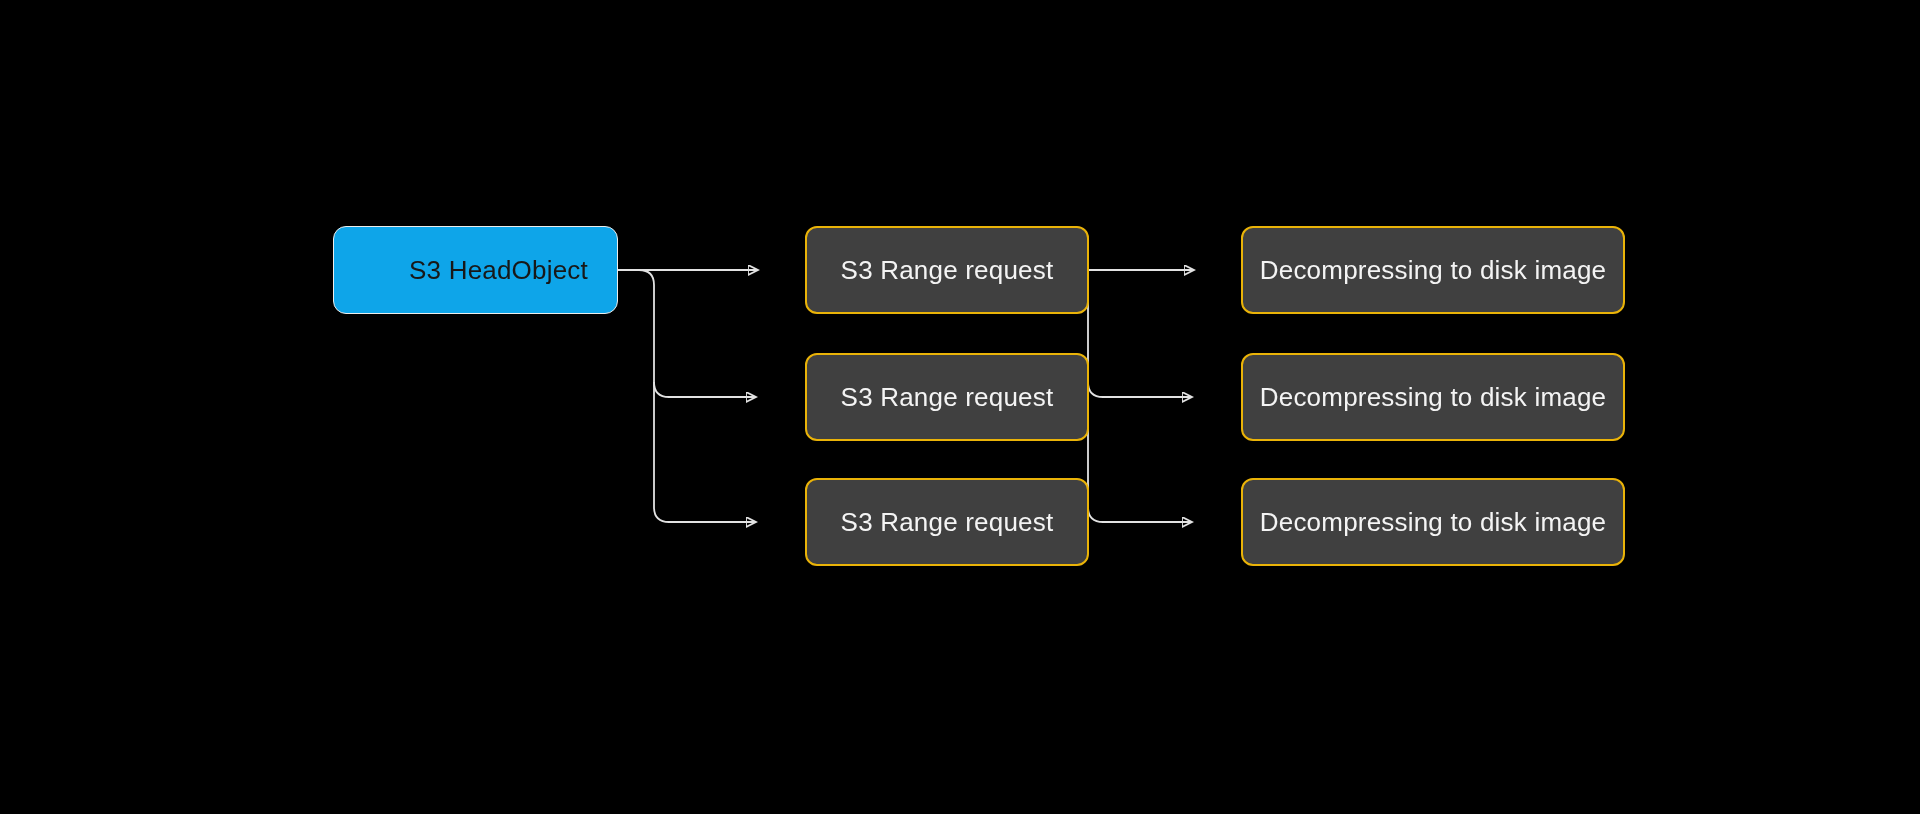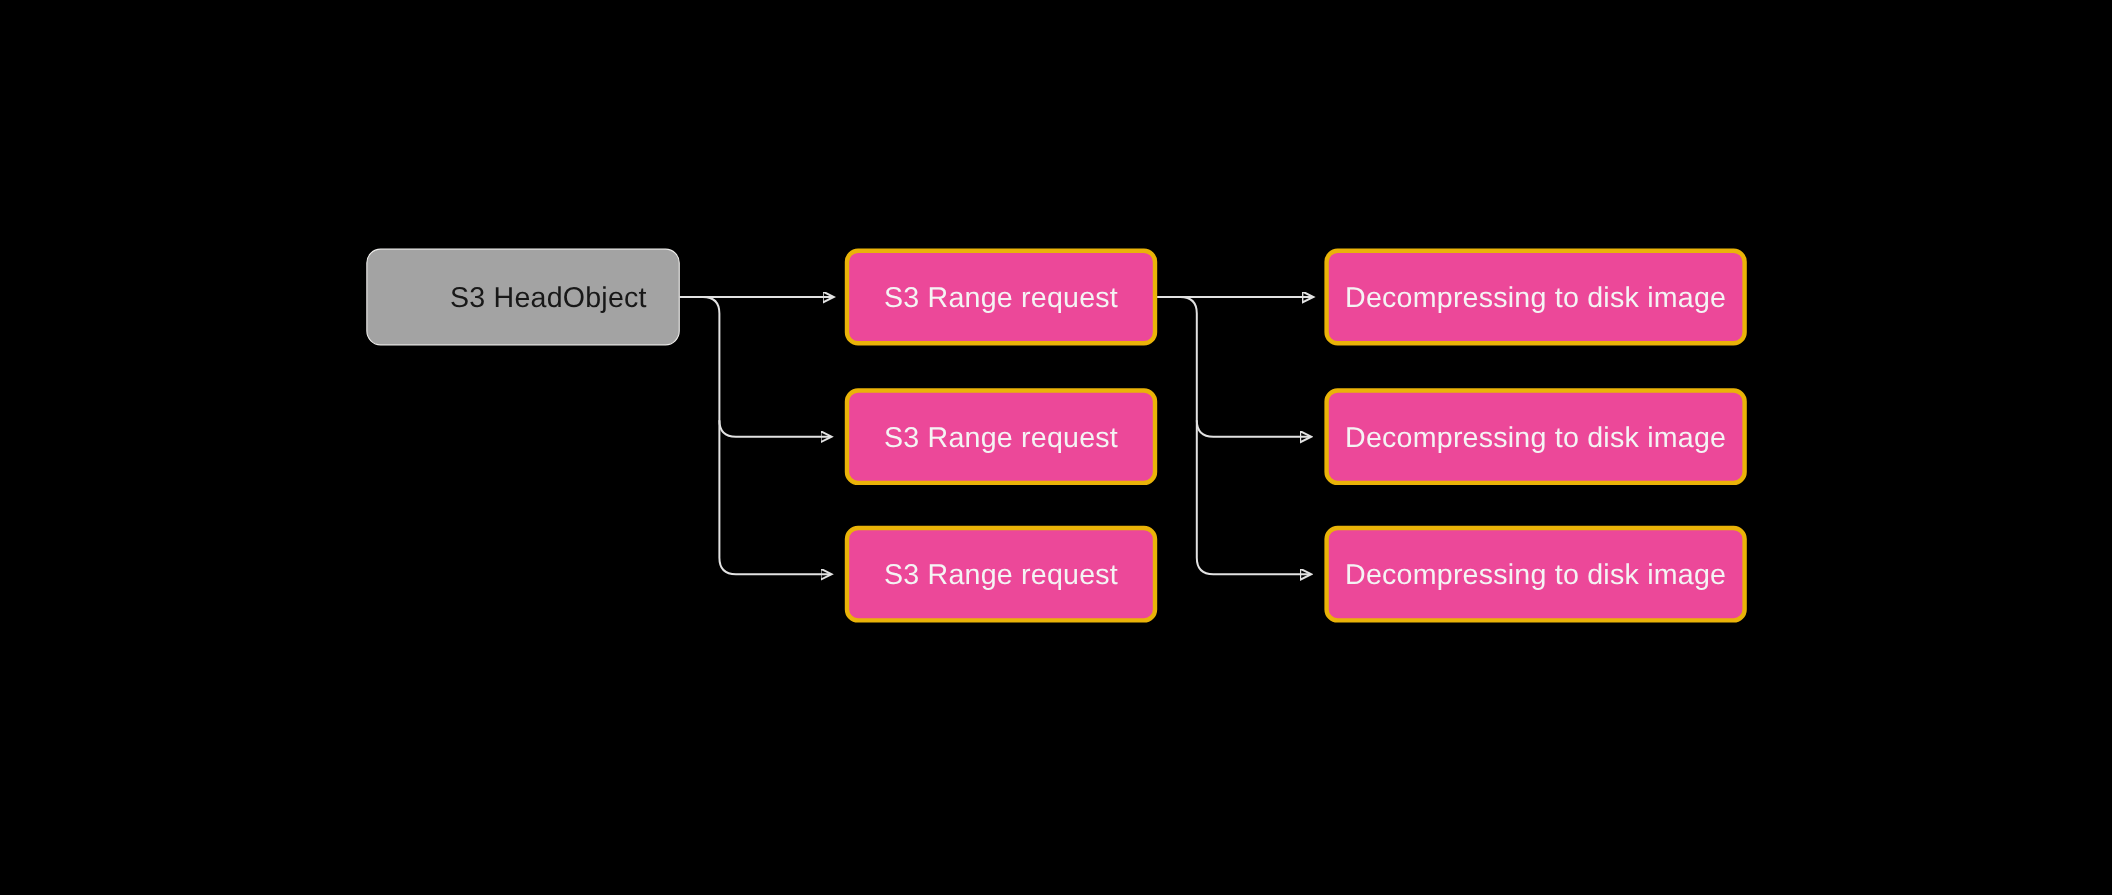--- a/index.html
+++ b/index.html
@@ -33,30 +33,31 @@
     align-items: center;
     justify-content: center;
     box-sizing: border-box;
     border-radius: 13px;
     font-size: 26px;
     line-height: 1;
     letter-spacing: 0.2px;
     white-space: nowrap;
   }
   .node.light {
-    background: #a3a3a3;
+    background: #0ea5e9;
     color: #181818;
     border: 1px solid #eeedeb;
     padding-left: 46px;
   }
   .node.dark {
-    background: #ec4899;
+    background: #404040;
     color: #f4f4f4;
-    border: 4px solid #eab308;
+    border: 2px solid #eab308;
     border-radius: 12px;
+    margin-left: 37px;
   }
   
   .n-head   { left: 333px;  top: 226px; width: 285px; height: 88px; }
   .n-req-1  { left: 768px;  top: 226px; width: 284px; height: 88px; }
   .n-req-2  { left: 768px;  top: 353px; width: 284px; height: 88px; }
   .n-req-3  { left: 768px;  top: 478px; width: 284px; height: 88px; }
   .n-out-1  { left: 1204px; top: 226px; width: 384px; height: 88px; }
   .n-out-2  { left: 1204px; top: 353px; width: 384px; height: 88px; }
   .n-out-3  { left: 1204px; top: 478px; width: 384px; height: 88px; }
 </style>

